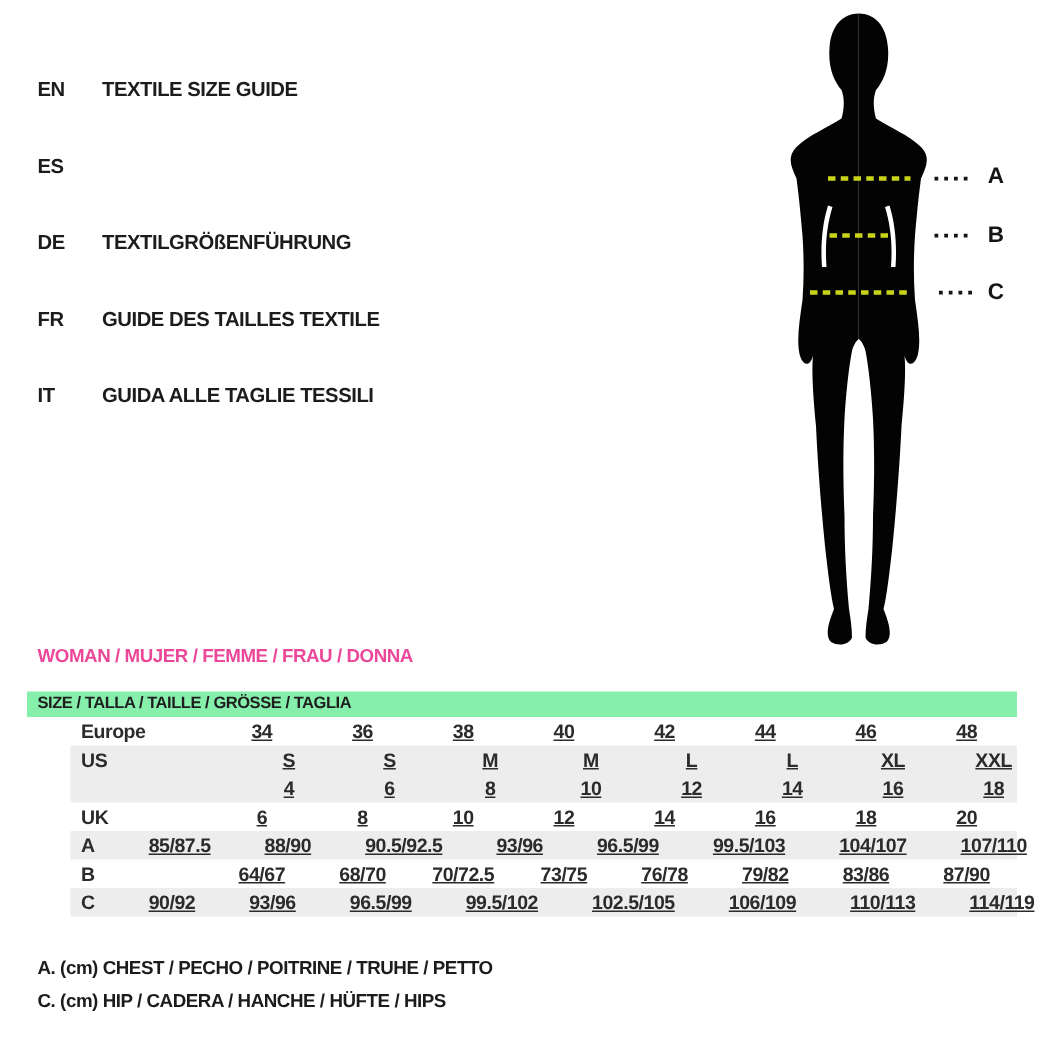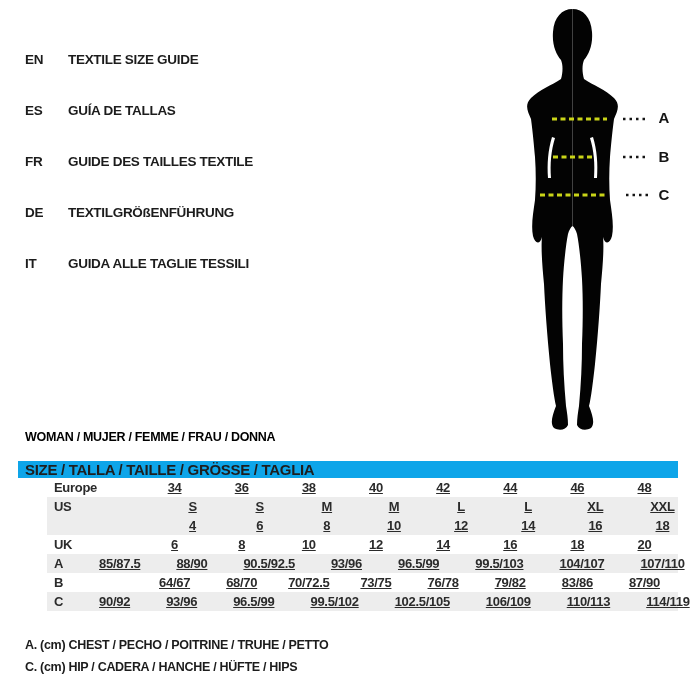--- a/index.html
+++ b/index.html
@@ -14,54 +14,53 @@
   .lang-row{display:flex;height:20px;line-height:20px;font-weight:bold;font-size:13.5px;color:#1c1c1c;margin-top:31px;}
   .lang-code{width:43px;}
   
   .figure-svg{position:absolute;left:455px;top:4px;}
   .marker-label{
     position:absolute;width:18px;text-align:center;font-weight:bold;
     font-size:15px;line-height:16px;color:#151515;left:655px;
   }
   .marker-a{top:110px;} .marker-b{top:149px;} .marker-c{top:187px;}
   
-  .gender-heading{position:absolute;left:25px;top:430px;font-weight:bold;font-size:12.5px;color:#000000;}
+  .gender-heading{position:absolute;left:25px;top:430px;font-weight:bold;font-size:12.5px;color:#ec4899;}
   
   .size-table{position:absolute;left:18px;top:461px;width:660px;font-weight:bold;font-size:13px;color:#2b2b2b;}
   .table-header{
-    height:17px;line-height:17px;background:#0ea5e9;padding-left:7px;
-    font-size:15px;color:#1e1e1e;
+    height:17px;line-height:17px;background:#86efac;padding-left:7px;
+    font-size:11px;color:#1e1e1e;
   }
   .trow{display:flex;height:19px;line-height:19px;margin-left:29px;}
   .trow.striped{background:#ededed;gap:36px;}
   .tlabel{width:94px;padding-left:7px;box-sizing:border-box;text-align:left;}
   .tcell{flex:1;text-align:center;text-decoration:underline;}
   
   .legend{position:absolute;left:25px;top:634px;font-weight:bold;font-size:12.5px;color:#1c1c1c;}
   .legend-line{height:22px;line-height:22px;}
 </style>
 </head>
 <body>
 
 <div class="lang-list cond">
   <div class="lang-row">
     <span class="lang-code">EN</span>
     <span class="lang-title">TEXTILE SIZE GUIDE</span>
   </div>
   <div class="lang-row">
     <span class="lang-code">ES</span>
-    <span class="lang-title">GUÍA DE TALLAS</span>
+  </div>
+  <div class="lang-row">
+    <span class="lang-code">DE</span>
+    <span class="lang-title">TEXTILGRÖßENFÜHRUNG</span>
   </div>
   <div class="lang-row">
     <span class="lang-code">FR</span>
     <span class="lang-title">GUIDE DES TAILLES TEXTILE</span>
-  </div>
-  <div class="lang-row">
-    <span class="lang-code">DE</span>
-    <span class="lang-title">TEXTILGRÖßENFÜHRUNG</span>
   </div>
   <div class="lang-row">
     <span class="lang-code">IT</span>
     <span class="lang-title">GUIDA ALLE TAGLIE TESSILI</span>
   </div>
 </div>
 
 <svg class="figure-svg" width="230" height="428" viewBox="0 0 230 428" aria-hidden="true">
   <defs>
     <g id="halfbody">

